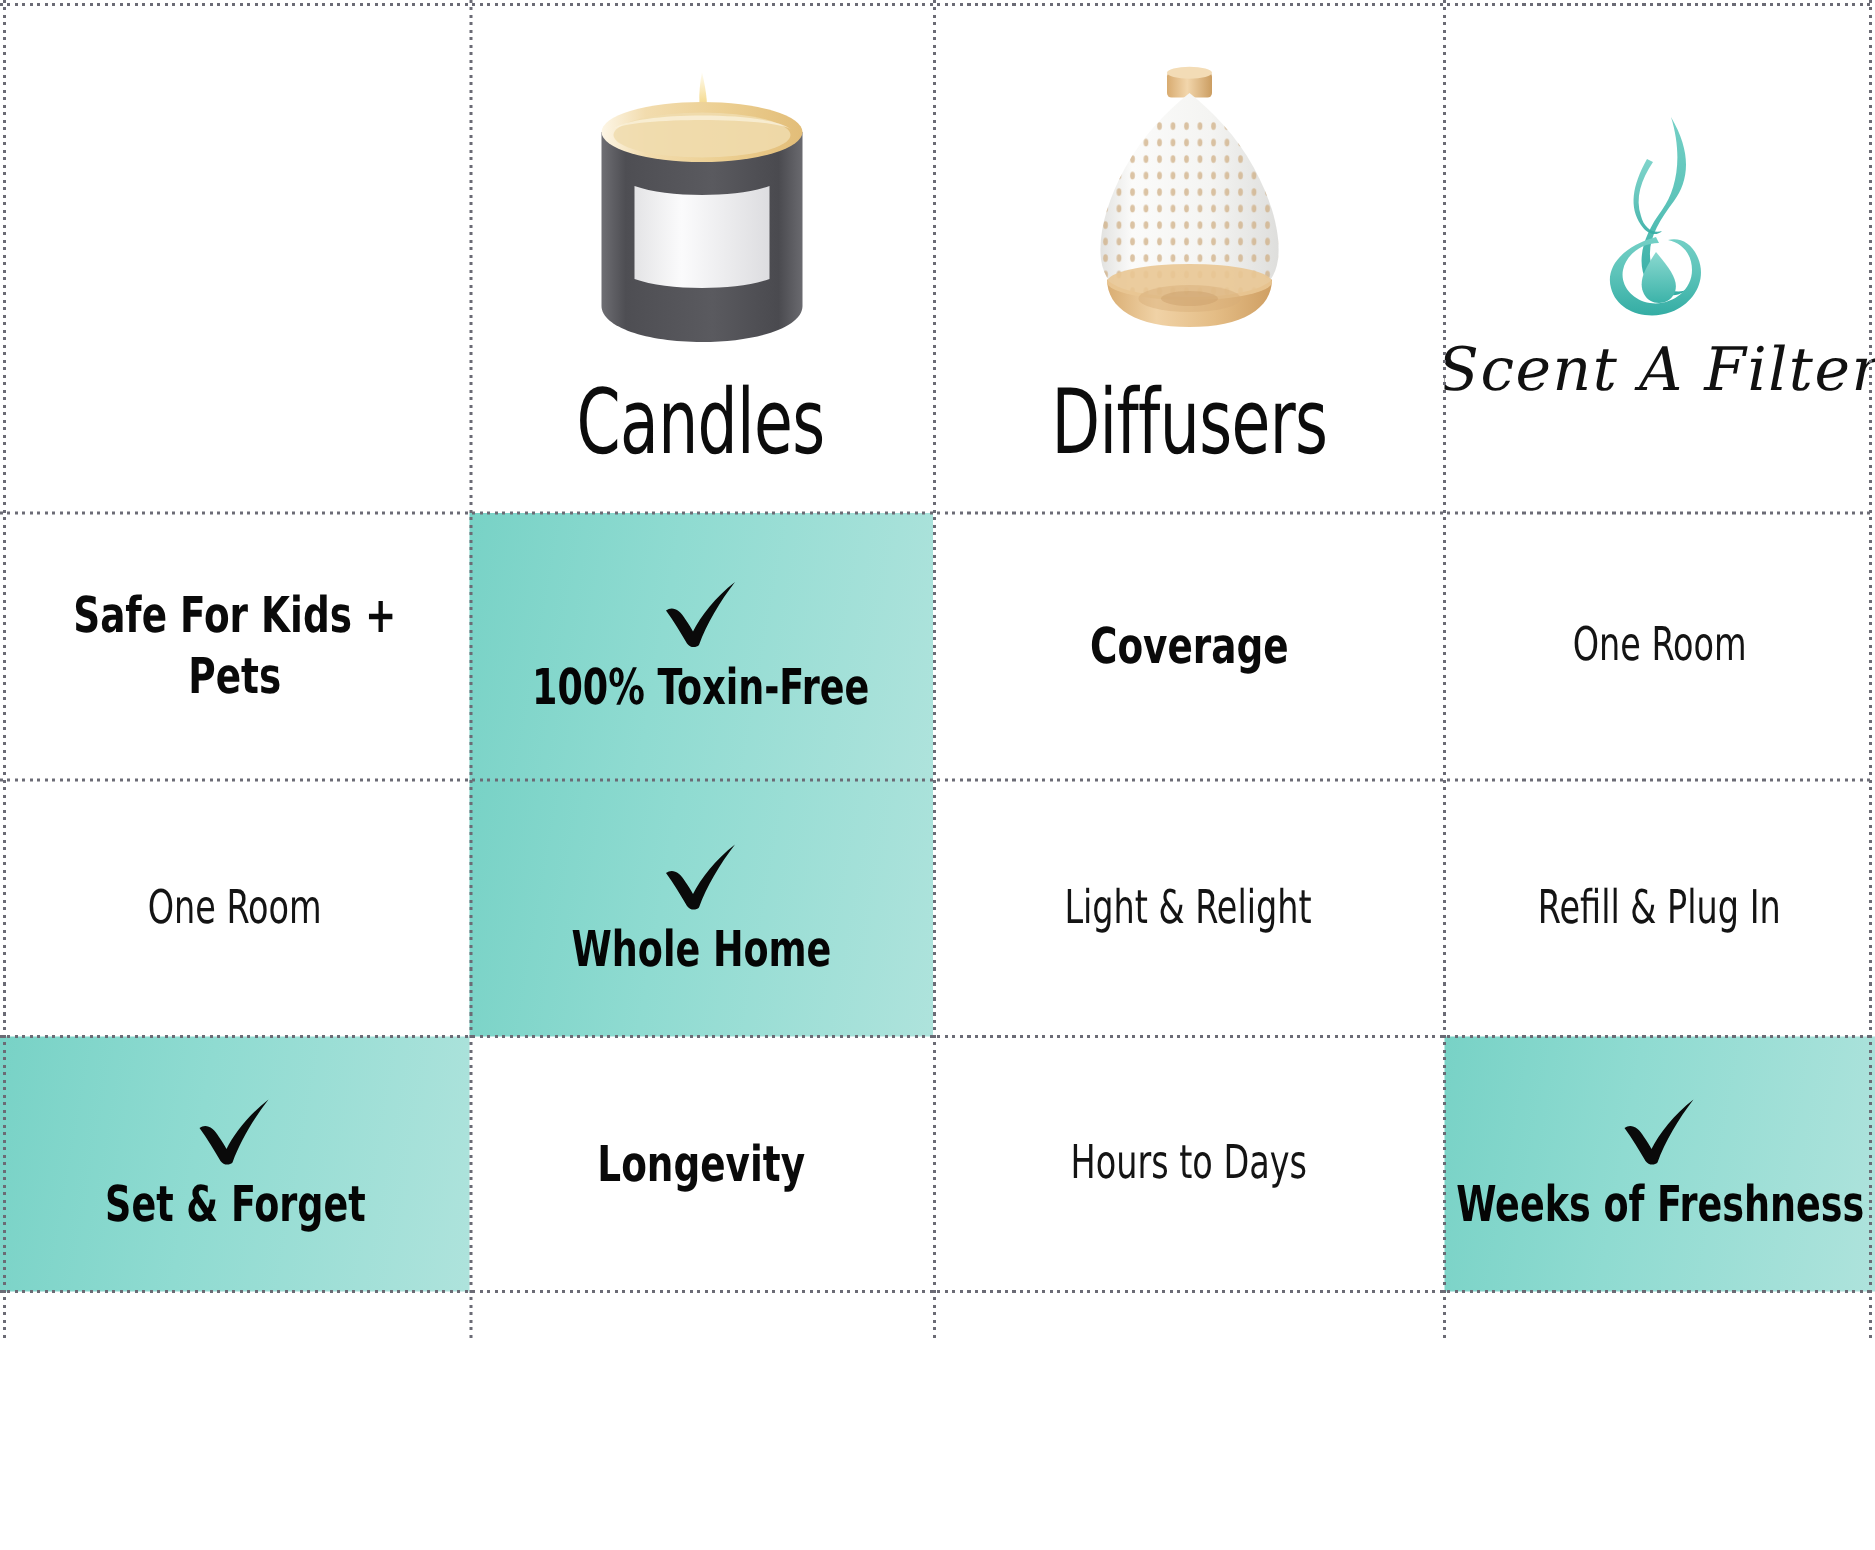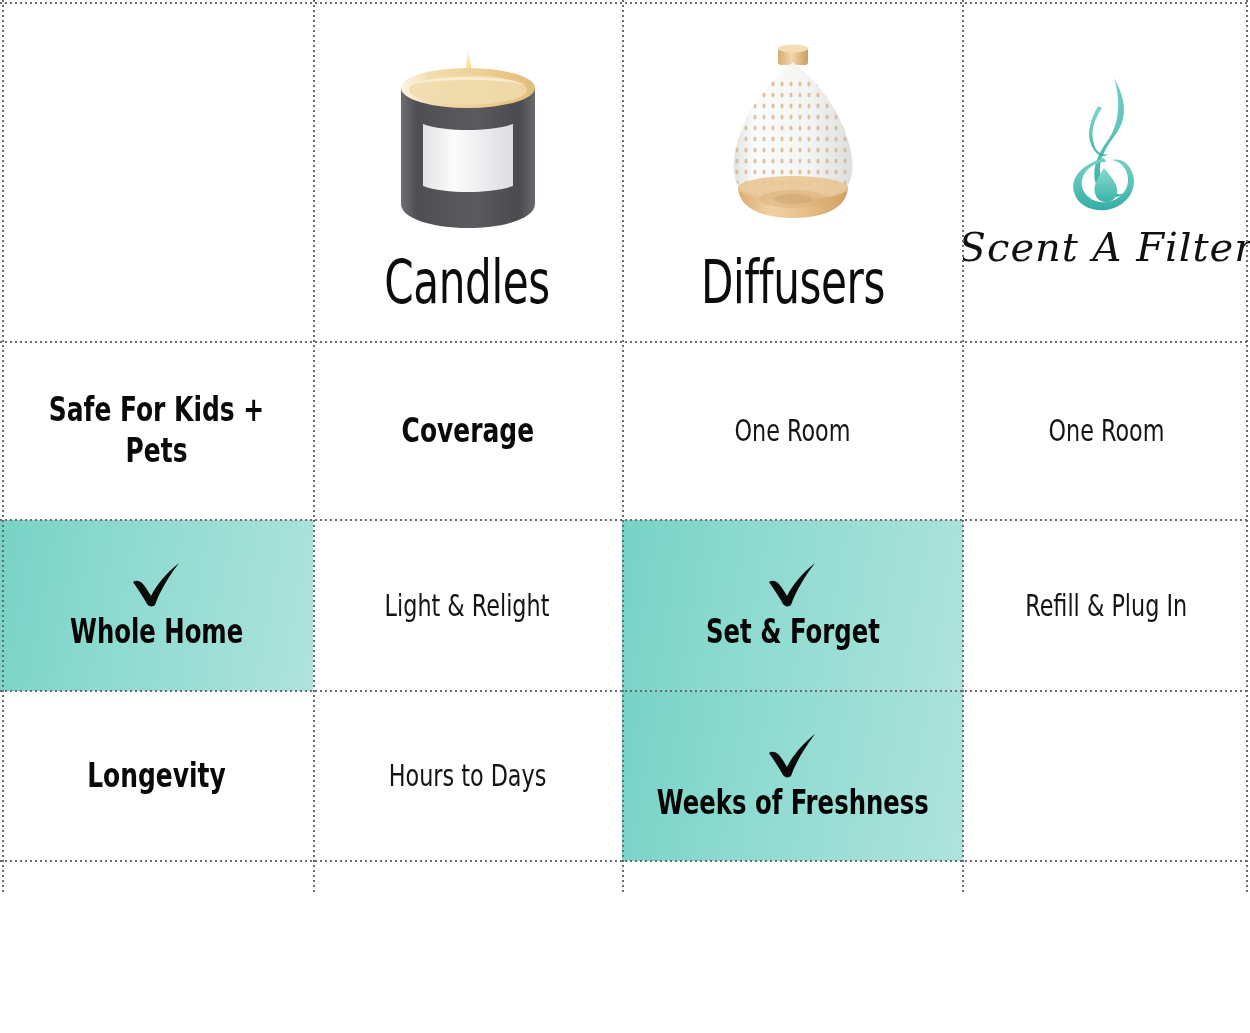--- a/index.html
+++ b/index.html
@@ -283,72 +283,82 @@
           <path d="M62 96 C 54 108, 50 116, 54 124 C 58 132, 70 132, 74 124
                    C 78 116, 72 108, 62 96 Z" fill="url(#dropTeal)"></path>
         </svg>
         <div class="logo-word">Scent A Filter</div>
       </div>
     </div>
 
     <div class="cell">
       <div class="row-label">Safe For Kids + Pets</div>
     </div>
-
-    <div class="cell">
-      <div class="row-label">Coverage</div>
-    </div>
-    <div class="cell">
-      <div class="cell-text">One Room</div>
-    </div>
-    <div class="cell">
-      <div class="cell-text">One Room</div>
-    </div>
     <div class="cell hl">
       <span class="check">
         <svg width="60" height="48" viewBox="0 0 60 48" aria-hidden="true">
           <path d="M6 22 C 10 19, 15 21, 19 28 C 21 31, 23 34, 24 36
                    C 29 26, 39 13, 52 3 C 42 16, 33 31, 28 45
                    C 26 47, 22 47, 20 44 C 16 37, 11 29, 6 22 Z" fill="#0a0a0a"></path>
         </svg>
       </span>
-      <div class="hl-text">Whole Home</div>
-    </div>
-
-    <div class="cell">
-      <div class="cell-text">Light &amp; Relight</div>
+      <div class="hl-text">100% Toxin-Free</div>
+    </div>
+
+    <div class="cell">
+      <div class="row-label">Coverage</div>
+    </div>
+    <div class="cell">
+      <div class="cell-text">One Room</div>
+    </div>
+    <div class="cell">
+      <div class="cell-text">One Room</div>
     </div>
     <div class="cell hl">
       <span class="check">
         <svg width="60" height="48" viewBox="0 0 60 48" aria-hidden="true">
           <path d="M6 22 C 10 19, 15 21, 19 28 C 21 31, 23 34, 24 36
                    C 29 26, 39 13, 52 3 C 42 16, 33 31, 28 45
                    C 26 47, 22 47, 20 44 C 16 37, 11 29, 6 22 Z" fill="#0a0a0a"></path>
         </svg>
       </span>
-      <div class="hl-text">Set &amp; Forget</div>
+      <div class="hl-text">Whole Home</div>
+    </div>
+
+    <div class="cell">
+      <div class="cell-text">Light &amp; Relight</div>
     </div>
     <div class="cell">
       <div class="cell-text">Refill &amp; Plug In</div>
-    </div>
-
-    <div class="cell">
-      <div class="row-label">Longevity</div>
-    </div>
-    <div class="cell">
-      <div class="cell-text">Hours to Days</div>
     </div>
     <div class="cell hl">
       <span class="check">
         <svg width="60" height="48" viewBox="0 0 60 48" aria-hidden="true">
           <path d="M6 22 C 10 19, 15 21, 19 28 C 21 31, 23 34, 24 36
                    C 29 26, 39 13, 52 3 C 42 16, 33 31, 28 45
                    C 26 47, 22 47, 20 44 C 16 37, 11 29, 6 22 Z" fill="#0a0a0a"></path>
         </svg>
       </span>
+      <div class="hl-text">Set &amp; Forget</div>
+    </div>
+
+    <div class="cell">
+      <div class="row-label">Longevity</div>
+    </div>
+    <div class="cell">
+      <div class="cell-text">Hours to Days</div>
+    </div>
+    <div class="cell hl">
+      <span class="check">
+        <svg width="60" height="48" viewBox="0 0 60 48" aria-hidden="true">
+          <path d="M6 22 C 10 19, 15 21, 19 28 C 21 31, 23 34, 24 36
+                   C 29 26, 39 13, 52 3 C 42 16, 33 31, 28 45
+                   C 26 47, 22 47, 20 44 C 16 37, 11 29, 6 22 Z" fill="#0a0a0a"></path>
+        </svg>
+      </span>
       <div class="hl-text">Weeks of Freshness</div>
     </div>
 
   </div>
 
   <div>
 
     <div class="hline" style="left:0; top:2px;   width:1250px;"></div>
     <div class="hline" style="left:0; top:1029px;width:1250px;"></div>
     <div class="vline" style="left:2px;    top:0; height:1033px;"></div>

